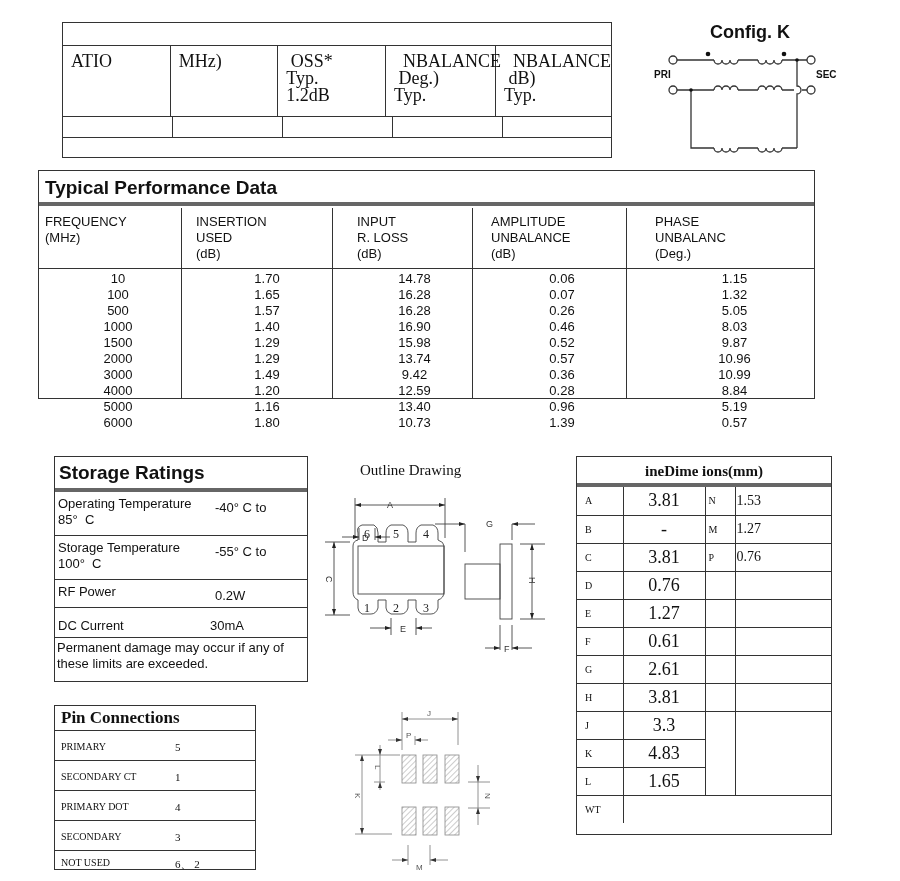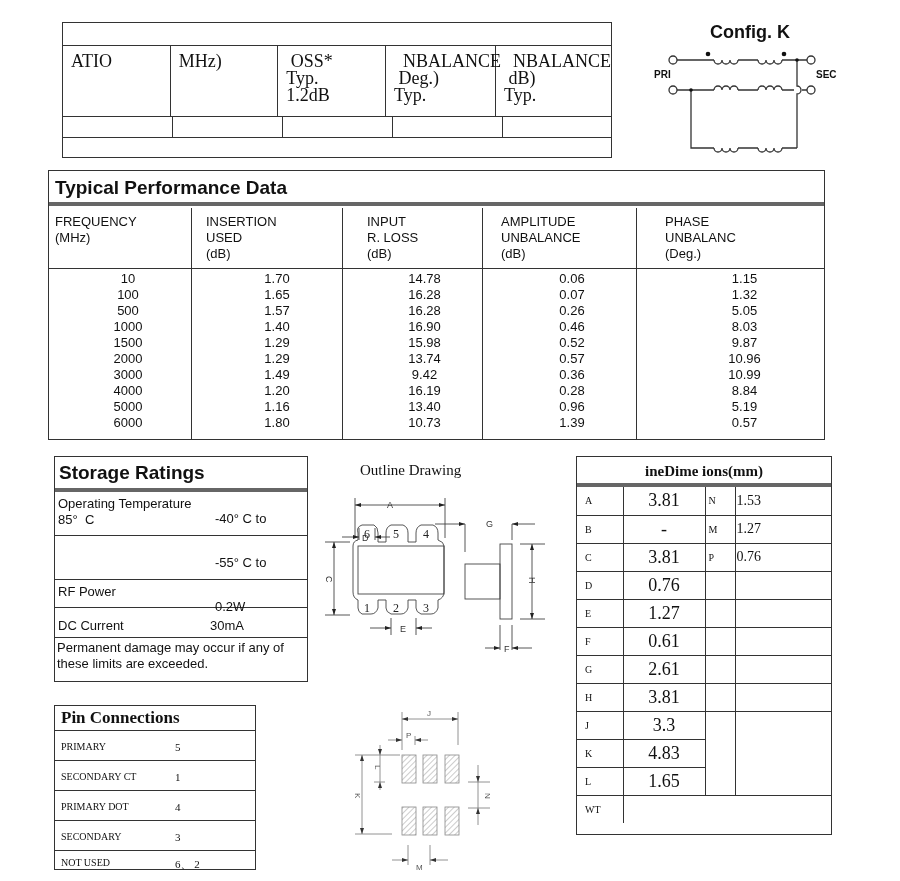--- a/index.html
+++ b/index.html
@@ -13,34 +13,34 @@
   #top-table .hdr-row { position:absolute; left:0; right:0; top:22px; height:71px; border-bottom:1.5px solid #333; display:flex; }
   #top-table .blank-row { position:absolute; left:0; right:0; top:93px; height:21px; border-bottom:1.5px solid #333; display:flex; }
   #top-table .bottom-row { position:absolute; left:0; right:0; top:114px; bottom:0; }
   #top-table .cell { border-right:1.5px solid #333; box-sizing:border-box; font-family:"Liberation Serif", serif; font-size:18px; line-height:17px; padding:8px 0 0 8px; white-space:pre; }
   #top-table .cell:last-child { border-right:none; }
 
   
   #circuit { left:640px; top:18px; width:200px; height:140px; }
 
   
-  #perf { left:48px; top:170px; width:777px; height:270px; border:1.5px solid #333; box-sizing:border-box; }
+  #perf { left:38px; top:170px; width:777px; height:229px; border:1.5px solid #333; box-sizing:border-box; }
   #perf .title { position:absolute; left:0; right:0; top:0; height:35px; border-bottom:4px solid #666; font-weight:bold; font-size:19px; padding:6px 0 0 6px; box-sizing:border-box; }
   #perf .hdr { position:absolute; left:0; right:0; top:37px; height:60px; border-bottom:1.5px solid #333; display:flex; }
   #perf .body { position:absolute; left:0; right:0; top:98px; bottom:0; display:flex; }
   #perf .col { border-right:1.5px solid #333; box-sizing:border-box; font-size:13px; line-height:16px; }
   #perf .col:last-child { border-right:none; }
   #perf .hdr .col { padding:6px 0 0 6px; white-space:pre; }
   #perf .body .col { padding:2px 0 0 16px;text-align:center; }
 
   
   #maxr { left:54px; top:456px; width:254px; height:226px; border:1.5px solid #333; box-sizing:border-box; }
   #maxr .title { height:35px; border-bottom:4px solid #666; font-weight:bold; font-size:19px; padding:5px 0 0 4px; box-sizing:border-box; }
   #maxr .r { border-bottom:1.5px solid #333; font-size:13px; line-height:16px; position:relative; box-sizing:border-box; padding:4px 0 0 3px; }
-  #maxr .r .v { position:absolute; left:160px; top:19px; }
+  #maxr .r .v { position:absolute; left:160px; top:8px; }
   #maxr .note { font-size:13px; line-height:16px; padding:2px 0 0 2px; }
 
   
   #outline-title { left:360px; top:462px; font-size:15px; }
   #outline-svg { left:320px; top:480px; width:250px; height:195px; }
   #footprint-svg { left:340px; top:700px; width:170px; height:175px; }
 
   
   #dims { left:576px; top:456px; width:256px; height:379px; border:1.5px solid #333; box-sizing:border-box; font-family:"Liberation Serif", serif; }
   #dims .title { height:30px; border-bottom:4px solid #666; text-align:center; font-weight:bold; font-size:15px; padding-top:6px; box-sizing:border-box; }
@@ -161,21 +161,21 @@
         <div>1.80</div>
       </div>
     <div class="col" style="width:140px;padding-left:24px">
         <div>14.78</div>
         <div>16.28</div>
         <div>16.28</div>
         <div>16.90</div>
         <div>15.98</div>
         <div>13.74</div>
         <div>9.42</div>
-        <div>16.19</div>
+        <div>12.59</div>
         <div>13.40</div>
         <div>10.73</div>
       </div>
     <div class="col" style="width:154px;padding-left:25px">
         <div>0.06</div>
         <div>0.07</div>
         <div>0.26</div>
         <div>0.46</div>
         <div>0.52</div>
         <div>0.57</div>
@@ -196,21 +196,22 @@
         <div>5.19</div>
         <div>0.57</div>
       </div>
   </div>
 </div>
 
 <div id="maxr" class="abs">
   <div class="title">Storage Ratings</div>
   <div class="r" style="height:44px"><span style="white-space:pre">Operating Temperature
 85°  C</span><span class="v">-40°  C to</span></div>
-  <div class="r" style="height:44px"><span class="v">-55°  C to</span></div>
+  <div class="r" style="height:44px"><span style="white-space:pre">Storage Temperature
+100°  C</span><span class="v">-55°  C to</span></div>
   <div class="r" style="height:28px"><span>RF Power</span><span class="v">0.2W</span></div>
   <div class="r" style="height:30px;padding-top:10px"><span>DC Current</span><span class="v" style="top:10px;left:155px">30mA</span></div>
   <div class="note">Permanent damage may occur if any of these limits are exceeded.</div>
 </div>
 
 <div id="outline-title" class="abs serif">Outline Drawing</div>
 <svg id="outline-svg" class="abs" viewBox="0 0 250 195">
   <g fill="none" stroke="#444" stroke-width="0.9">
 
     <path d="M38 53 Q36 47 42 45 H54 Q58 47 58 53 V62 H66 V53 Q66 47 71 45 H83 Q88 47 88 53 V62 H96 V53 Q96 47 101 45 H113 Q118 47 118 53 V60 Q124 62 124 66 V112 Q124 118 118 120 V128 Q116 134 111 134 H101 Q96 132 96 128 V120 H88 V128 Q86 134 81 134 H71 Q66 132 66 128 V120 H58 V128 Q56 134 51 134 H42 Q38 132 38 128 V120 Q33 118 33 112 V66 Q33 61 38 60 Z"></path>

